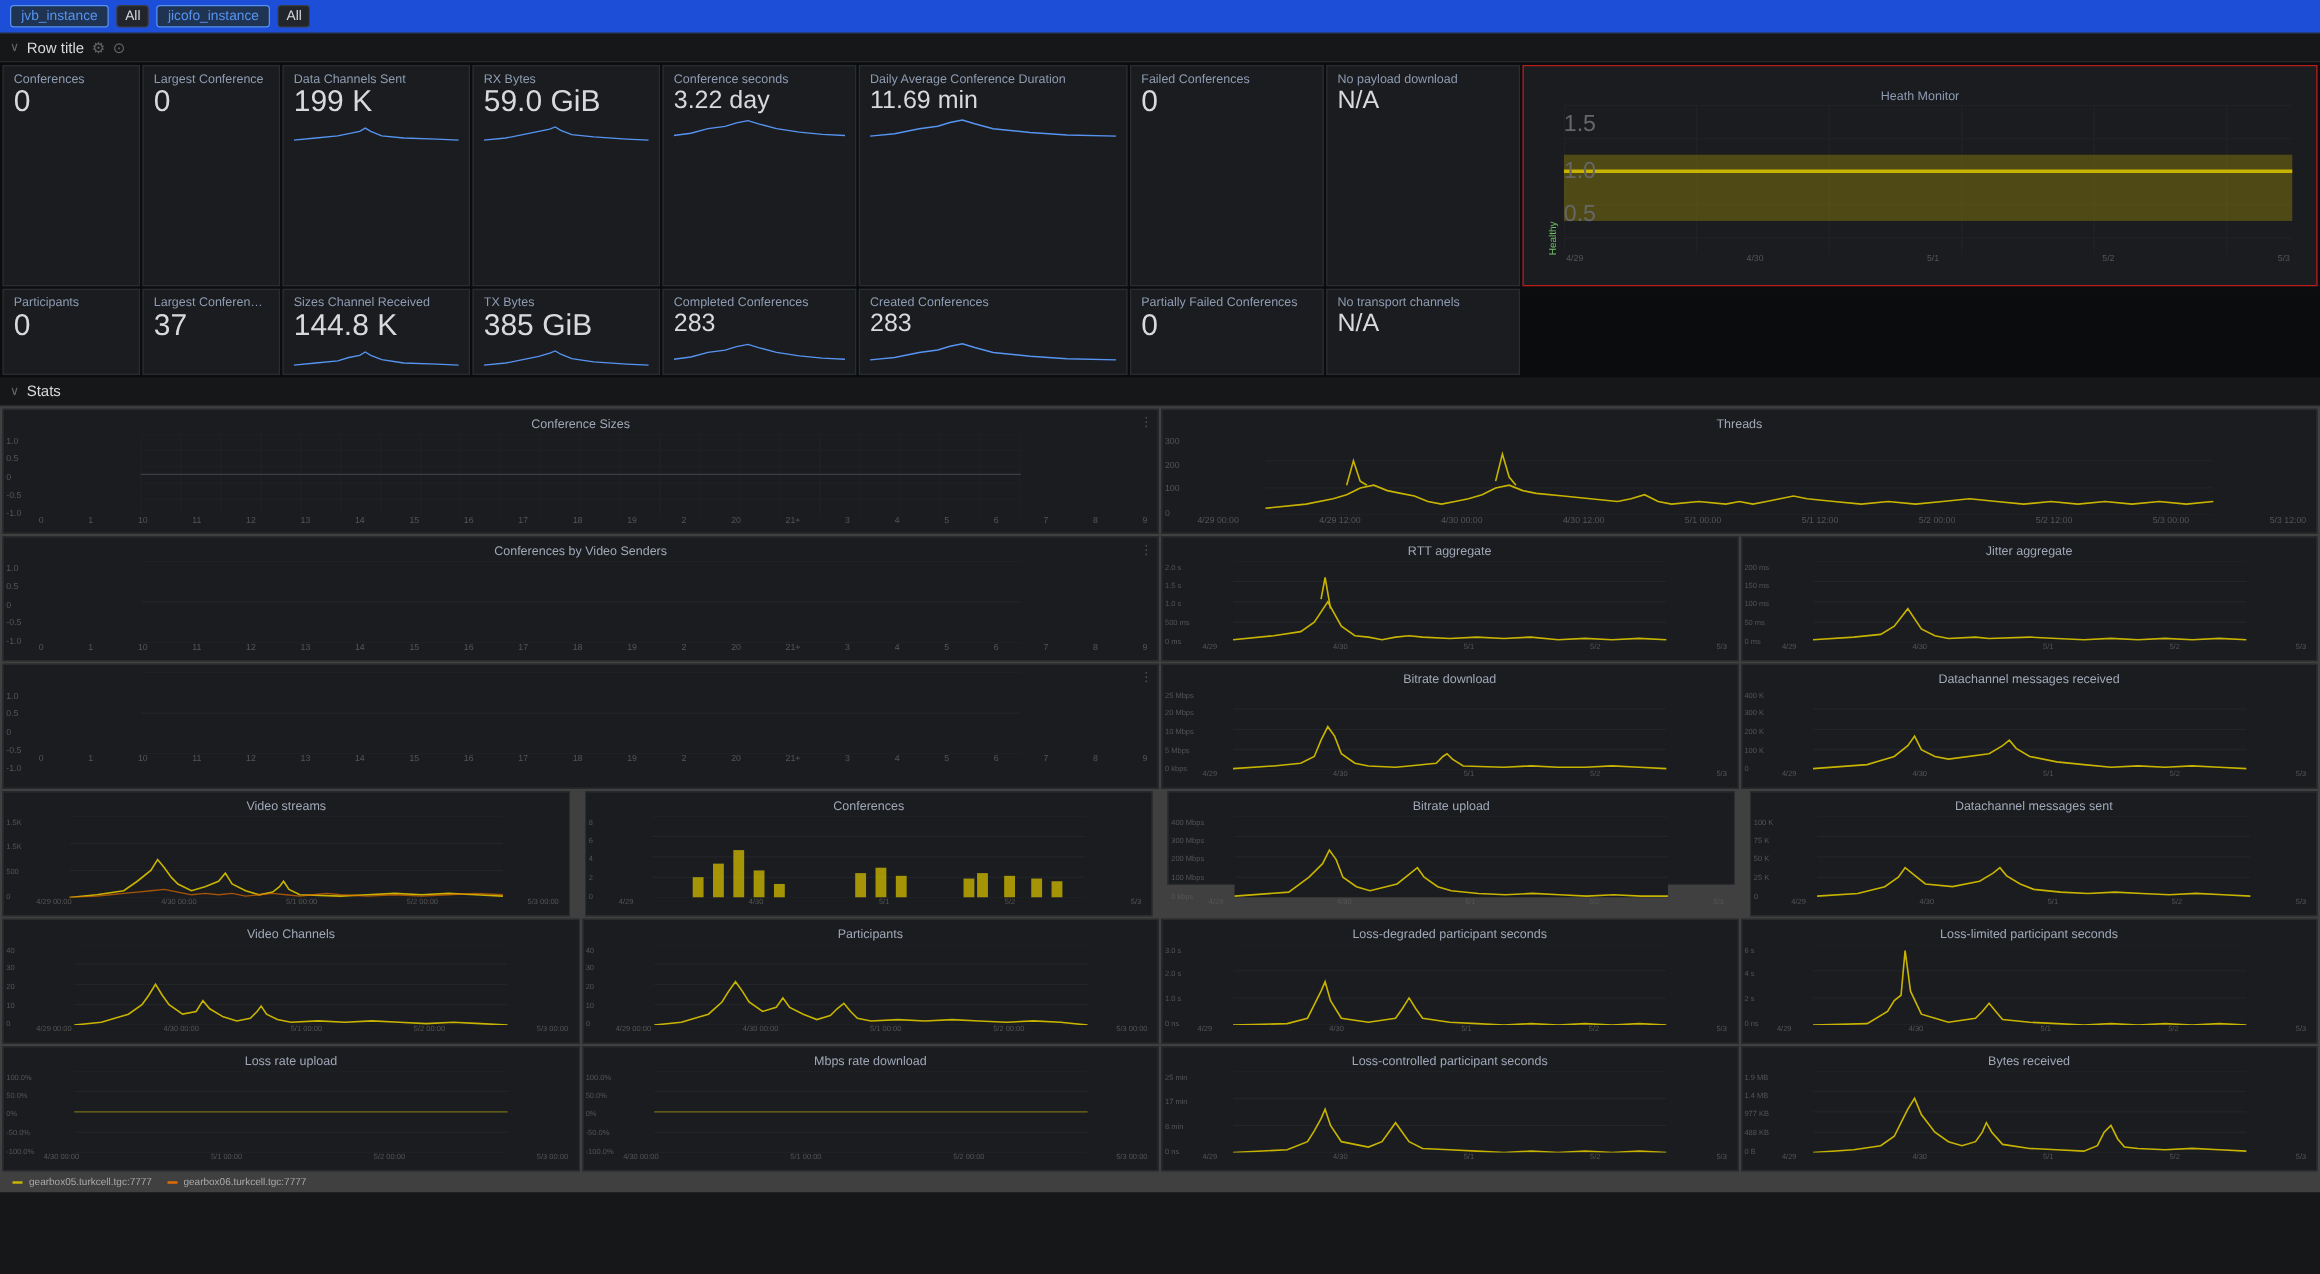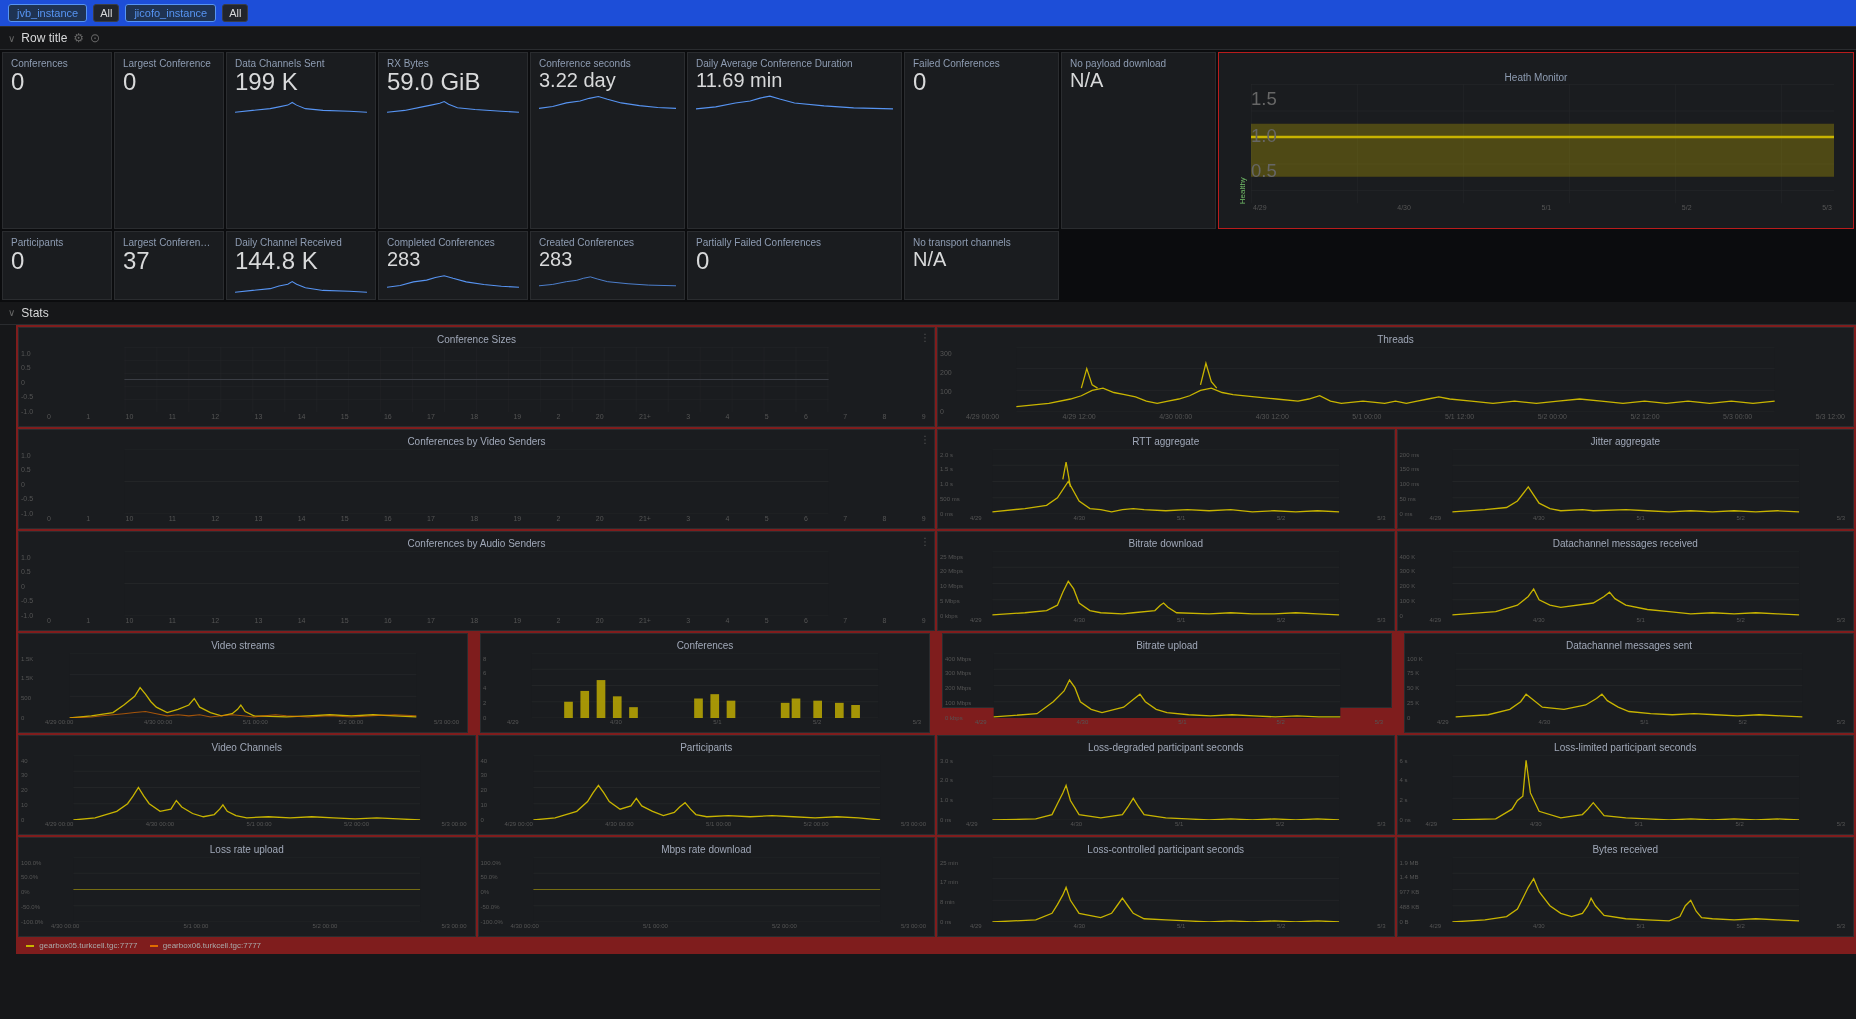--- a/index.html
+++ b/index.html
@@ -78,23 +78,22 @@
       font-weight: 300;
       line-height: 1.1;
     }
     .metric-card .msparkline {
       height: 18px;
       width: 100%;
       margin-top: 2px;
     }
     
     .big-chart-area {
-      background: #7f1d1d;
+      background: #404040;
       padding: 2px;
-      margin-left: 16px;
     }
     .inner-chart {
       background: #1a1c1f;
       border: 1px solid #2a2c2f;
       padding: 6px 6px 4px;
       position: relative;
       height: 110px;
     }
     .ctitle {
       text-align: center;
@@ -263,24 +262,31 @@
 <div style="background:#0b0c0e; padding:0 2px 2px 2px; display:grid; grid-template-columns:110px 110px 150px 150px 155px 215px 155px 155px; gap:2px;">
   <div class="metric-card">
     <div class="mlabel">Participants</div>
     <div class="mvalue">0</div>
   </div>
   <div class="metric-card">
     <div class="mlabel">Largest Conference Ever</div>
     <div class="mvalue">37</div>
   </div>
   <div class="metric-card">
-    <div class="mlabel">Daily Channel Received</div>
+    <div class="mlabel">Sizes Channel Received</div>
     <div class="mvalue">144.8 K</div>
     <svg class="msparkline" viewBox="0 0 150 18">
       <polyline points="0,16 20,14 40,12 50,9 60,7 65,4 70,7 80,11 100,14 130,15 150,16" fill="none" stroke="#5794f2" stroke-width="1.2"></polyline>
+    </svg>
+  </div>
+  <div class="metric-card">
+    <div class="mlabel">TX Bytes</div>
+    <div class="mvalue">385 GiB</div>
+    <svg class="msparkline" viewBox="0 0 150 18">
+      <polyline points="0,16 20,14 40,10 50,8 60,5 65,3 70,6 80,10 100,13 130,15 150,16" fill="none" stroke="#5794f2" stroke-width="1.2"></polyline>
     </svg>
   </div>
   <div class="metric-card">
     <div class="mlabel">Completed Conferences</div>
     <div class="mvalue" style="font-size:20px;">283</div>
     <svg class="msparkline" viewBox="0 0 150 18">
       <polyline points="0,16 15,14 30,10 45,8 55,5 65,3 75,6 90,10 110,13 130,15 150,16" fill="none" stroke="#5794f2" stroke-width="1.2"></polyline>
     </svg>
   </div>
   <div class="metric-card">
@@ -499,21 +505,20 @@
             <span>5/1</span>
             <span>5/2</span>
             <span>5/3</span>
         </div>
       </div>
     </div>
   </div>
 
   <div style="display:grid; grid-template-columns:1fr 1fr; gap:2px; margin-bottom:2px;">
     <div class="inner-chart" style="height:100px;">
-      <div class="ctitle">Conferences by Audio Senders</div>
       <button class="cmore-btn">⋮</button>
       <div style="display:flex; height:65px;">
         <div class="y-axis" style="height:65px; top:22px;">
           <span>1.0</span>
             <span>0.5</span>
             <span>0</span>
             <span>-0.5</span>
             <span>-1.0</span>
         </div>
         <svg viewBox="0 0 650 60" style="flex:1; height:65px;">

